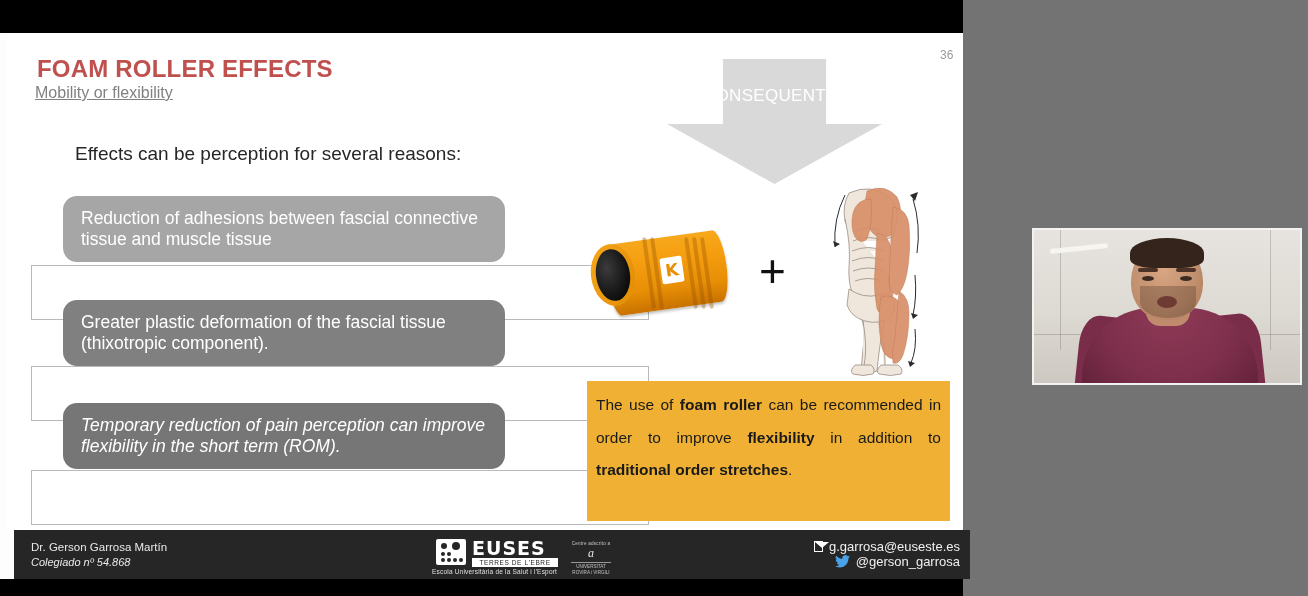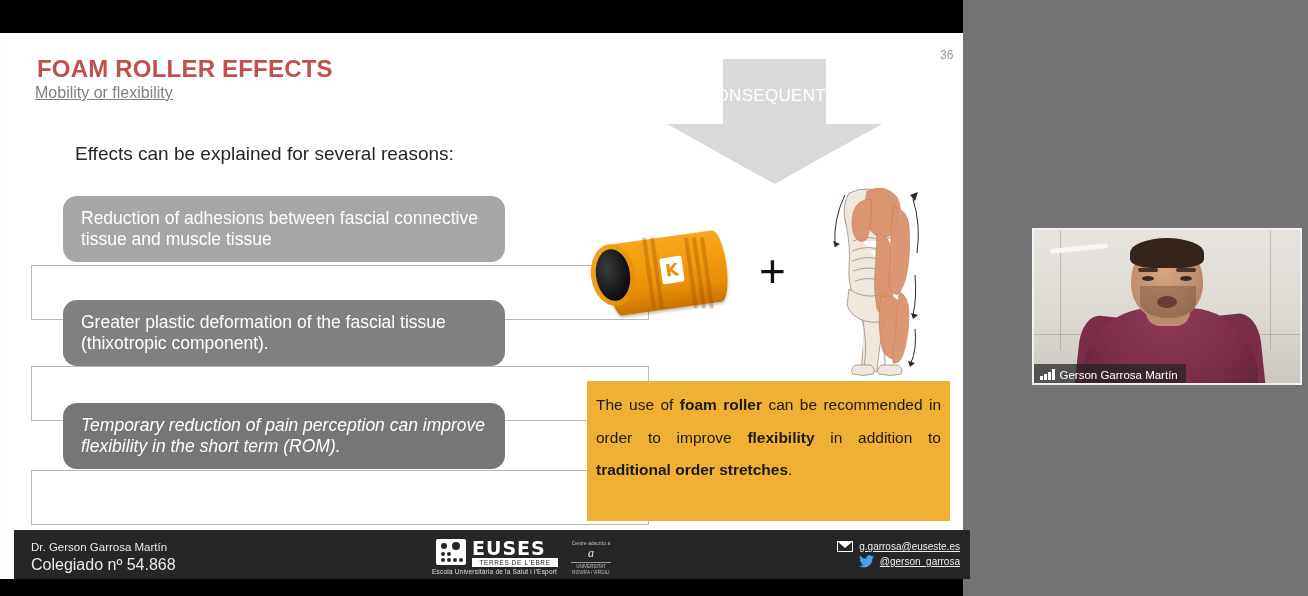--- a/index.html
+++ b/index.html
@@ -128,21 +128,21 @@
   .footer {
     position: absolute; left: 7px; top: 497px;
     width: 956px; height: 49px; background: #262626;
   }
   .f-name {
     position: absolute; left: 17px; top: 11px;
     color: #e9e9e9; font-size: 11.5px;
   }
   .f-col {
     position: absolute; left: 17px; top: 26px;
-    color: #e9e9e9; font-size: 16px; 
+    color: #e9e9e9; font-size: 11px; font-style: italic;
   }
   .logo-block { position: absolute; left: 414px; top: 5px; width: 185px; height: 42px; }
   .euses-mark {
     position: absolute; left: 8px; top: 4px; width: 30px; height: 26px;
     background: #ffffff; border-radius: 2px;
   }
   .euses-dot { position: absolute; background: #262626; border-radius: 50%; }
   .euses-word {
     position: absolute; left: 44px; top: 2px;
     color: #ffffff; font-size: 19px; font-weight: 700; letter-spacing: 1px;
@@ -159,21 +159,21 @@
     color: #e0e0e0; font-size: 6.5px; letter-spacing: .2px;
   }
   .urv { position: absolute; left: 140px; top: 6px; width: 46px; text-align: center; }
   .urv-top { color: #c8c8c8; font-size: 4.6px; letter-spacing: .2px; }
   .urv-mark { color: #e7e7e7; font-size: 12px; font-style: italic; font-family: "Liberation Serif", serif; }
   .urv-rule { width: 40px; height: 1px; background: #9a9a9a; margin: 1px auto; }
   .urv-bot { color: #c0c0c0; font-size: 4.6px; line-height: 6px; }
 
   .contact { position: absolute; left: 800px; top: 9px; width: 146px; }
   .c-row { display: flex; align-items: center; justify-content: flex-end; height: 15px; gap: 6px; }
-  .c-txt { color: #f0f0f0; font-size: 10px; text-decoration: underline; }
+  .c-txt { color: #f0f0f0; font-size: 13px; }
   .mail-ico { width: 16px; height: 11px; border: 1px solid #fff; position: relative; }
   .mail-ico:before {
     content: ""; position: absolute; left: 0; top: 0;
     border-left: 7px solid transparent; border-right: 7px solid transparent;
     border-top: 6px solid #fff;
   }
 
   
   #webcam {
     position: absolute; left: 1032px; top: 228px;
@@ -250,21 +250,21 @@
 
       <div class="title">FOAM ROLLER EFFECTS</div>
       <div class="subtitle">Mobility or flexibility</div>
       <div class="page-num">36</div>
 
       <div class="arrow-wrap">
         <div class="arrow-shape"></div>
         <div class="arrow-label">CONSEQUENTLY</div>
       </div>
 
-      <div class="intro">Effects can be explained for several reasons:</div>
+      <div class="intro">Effects can be perception for several reasons:</div>
 
       <div class="conn" style="left:24px; top:232px; width:618px; height:55px;"></div>
       <div class="conn" style="left:24px; top:333px; width:618px; height:55px;"></div>
       <div class="conn" style="left:24px; top:437px; width:618px; height:55px;"></div>
 
       <div class="reason" style="left:56px; top:267px; width:442px; height:66px; background:#808080;">
         <span>Greater plastic deformation of the fascial tissue (thixotropic component).</span>
       </div>
       <div class="reason" style="left:56px; top:163px; width:442px; height:66px; background:#a6a6a6;">
         <span>Reduction of adhesions between fascial connective tissue and muscle tissue</span>
@@ -386,24 +386,15 @@
     <div class="person-neck"></div>
     <div class="person-head"></div>
     <div class="person-hair"></div>
     <div class="beard"></div>
     <div class="brow" style="left:104px; top:38px;"></div>
     <div class="brow" style="left:142px; top:38px;"></div>
     <div class="eye" style="left:108px; top:46px;"></div>
     <div class="eye" style="left:146px; top:46px;"></div>
     <div class="mouth"></div>
 
-    <div class="name-pill">
-      <span class="bars">
-          <i></i>
-          <i></i>
-          <i></i>
-          <i></i>
-        </span>
-      <span class="pill-txt">Gerson Garrosa Martín</span>
-    </div>
   </div>
 
 </div>
 
 </body></html>

